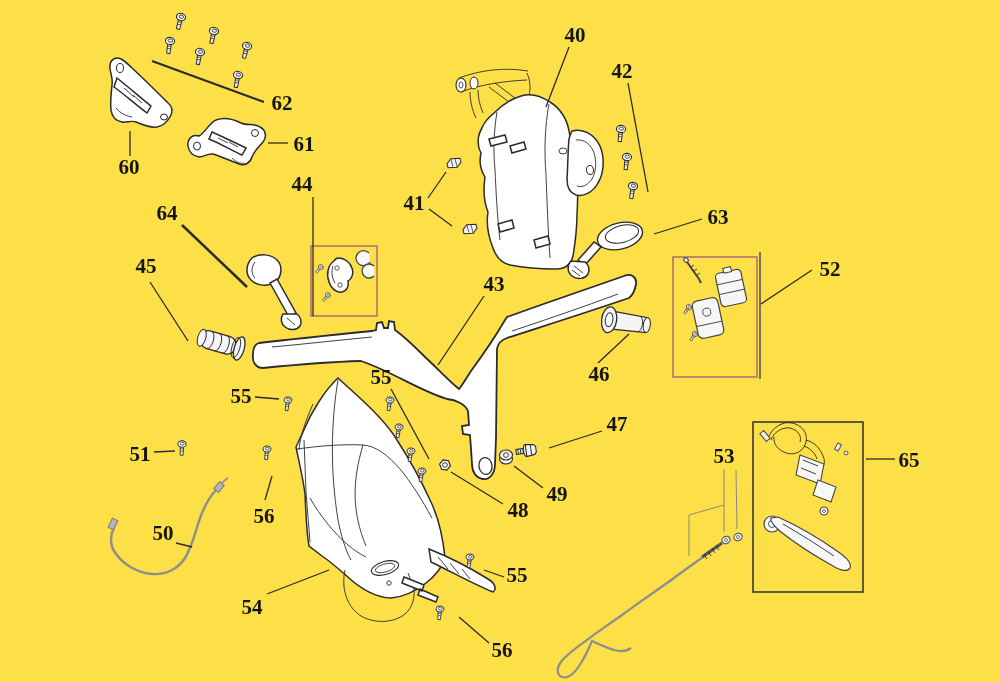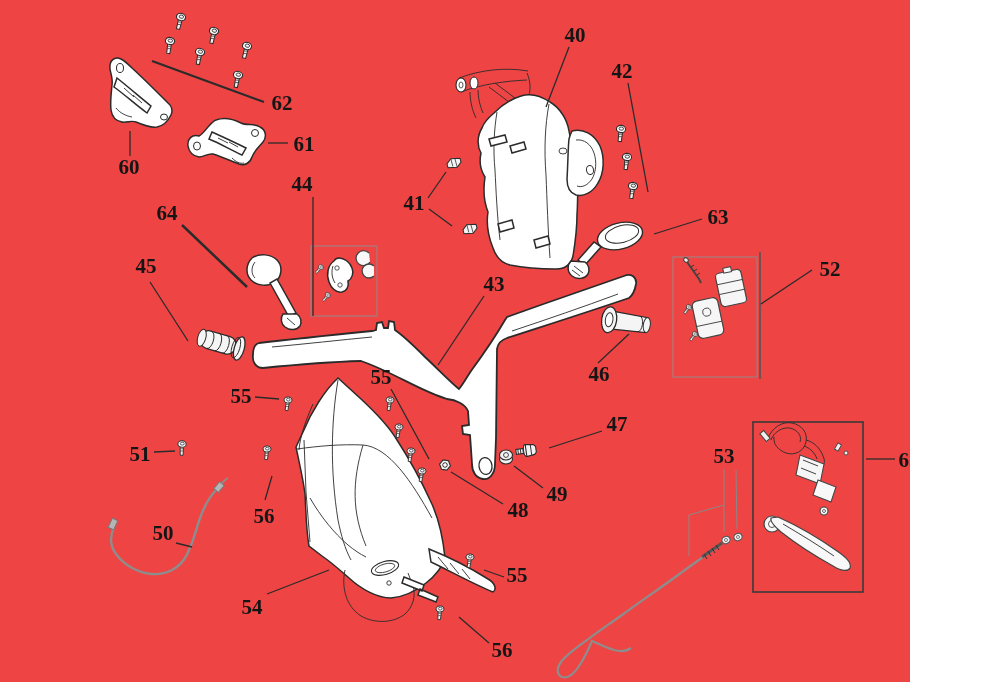--- a/index.html
+++ b/index.html
@@ -1,16 +1,16 @@
 <!DOCTYPE html>
 <html><head>
 <meta charset="utf-8">
 <style>
   html,body{margin:0;padding:0;background:#ffffff;}
-  .canvas{position:relative;width:910px;height:682px;background:#ef4444;overflow:hidden;}
+  .canvas{position:relative;width:1000px;height:682px;background:#fde047;overflow:hidden;}
   svg{position:absolute;left:0;top:0;}
   .part-label{font-family:"Liberation Serif","DejaVu Serif",serif;font-size:21px;font-weight:700;fill:#151515;text-anchor:middle;dominant-baseline:central;}
   .ln{stroke:#2b2b2b;stroke-width:1.3;fill:none;}
   .outline{stroke:#2b2b2b;stroke-width:1.5;fill:#ffffff;}
   .thin{stroke:#2b2b2b;stroke-width:0.9;fill:none;}
   .grayline{stroke:#8d8d8d;fill:none;}
 </style>
 </head>
 <body>
 

